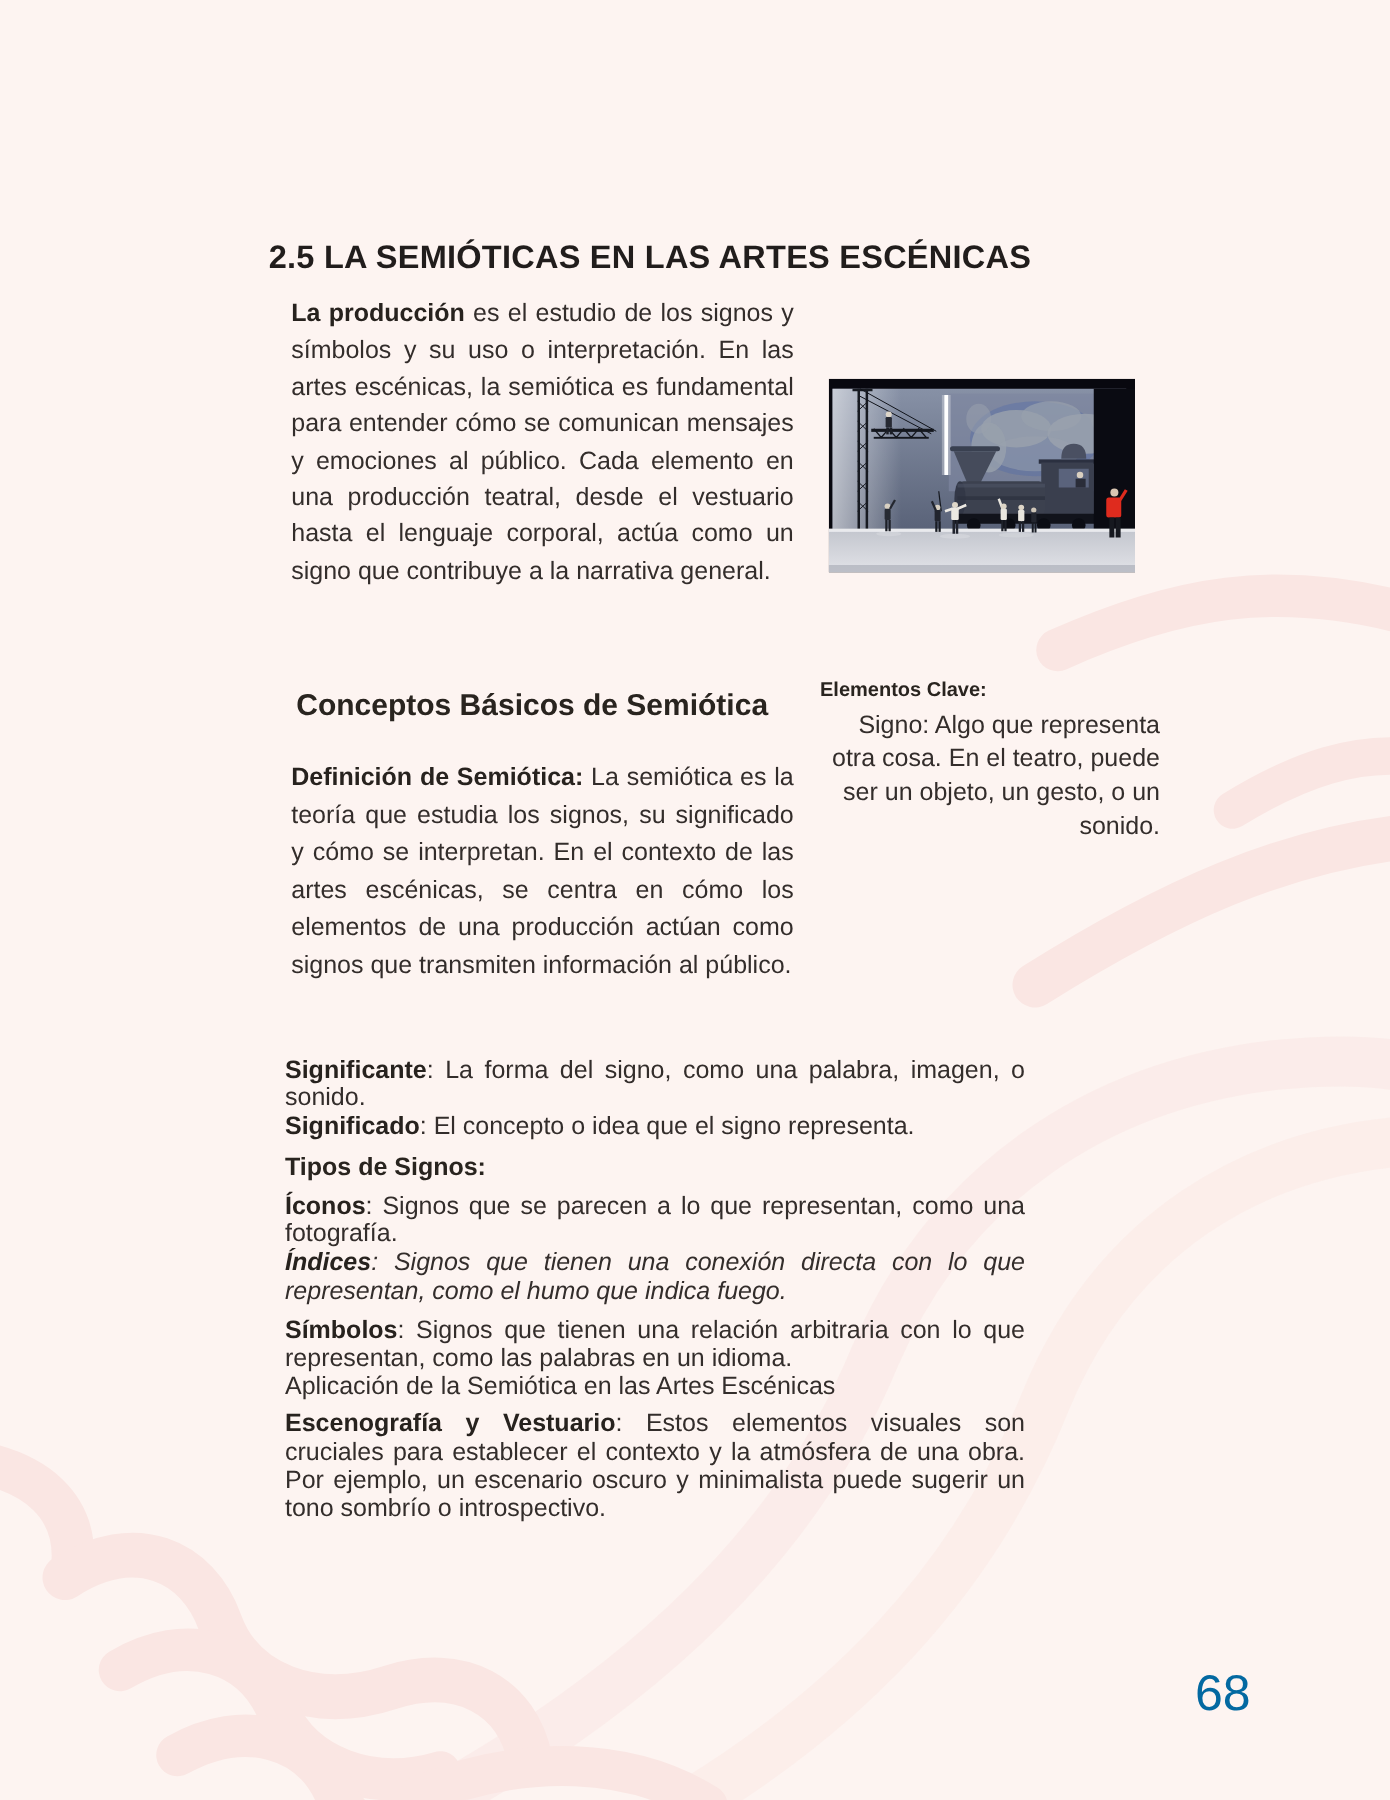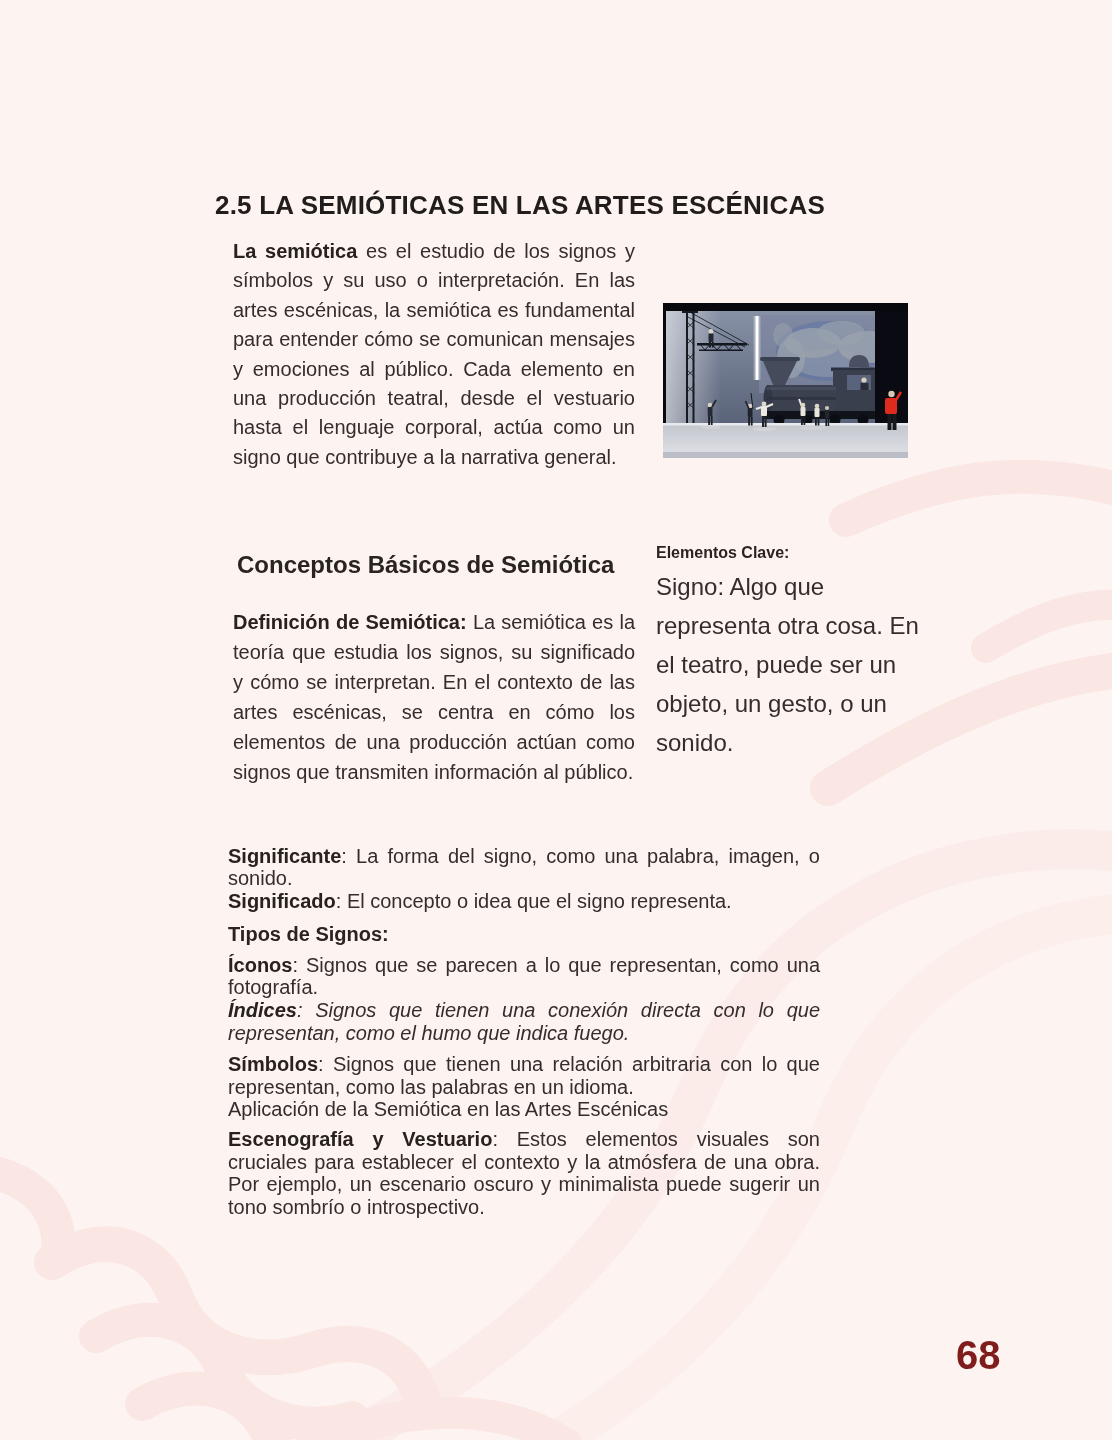--- a/index.html
+++ b/index.html
@@ -36,42 +36,42 @@
     margin: 0; font-size: 24px; font-weight: bold; color: #29241f;
     white-space: nowrap;
   }
   .key-elements {
     position: absolute; left: 656px; top: 538px; width: 272px;
   }
   .key-elements h3 {
     margin: 0; font-size: 16px; line-height: 29px; font-weight: bold; color: #29241f;
   }
   .key-elements p {
-    margin: 0; font-size: 24px; line-height: 39px;
+    margin: 0; font-size: 20px; line-height: 27px; text-align: right;
   }
   .definition-para {
     position: absolute; left: 233px; top: 607px; width: 402px;
     margin: 0; font-size: 20px; line-height: 30px;
     text-align: justify;
   }
   .details {
     position: absolute; left: 228px; top: 845px; width: 592px;
     font-size: 20px; line-height: 22.4px;
   }
   .details p { margin: 0; text-align: justify; }
   .details h3 { margin: 11px 0 0 0; font-size: 20px; line-height: 22.4px; font-weight: bold; color: #29241f; }
   .details .para-iconos       { margin-top: 8px; }
   .details .para-indices      { margin-top: 1px; font-style: italic; }
   .details .para-simbolos     { margin-top: 9px; }
   .details .para-escenografia { margin-top: 8px; }
   strong { font-weight: bold; color: #27221e; }
 
   .page-number {
     position: absolute; left: 956px; top: 1333px;
-    margin: 0; font-size: 40px; font-weight: bold; color: #7f1d1d;
+    margin: 0; font-size: 40px; font-weight: normal; color: #0369a1;
   }
 </style>
 </head>
 <body>
 
 <div class="page">
 
   <svg class="waves-svg" width="1112" height="1440" viewBox="0 0 1112 1440" aria-hidden="true">
     <g fill="none" stroke="#fae6e3" stroke-linecap="round">
       <path d="M 846 520 C 940 478, 1020 462, 1130 492" stroke-width="34"></path>
@@ -82,21 +82,21 @@
       <path d="M -28 1168 C 30 1176, 62 1206, 58 1252" stroke-width="34"></path>
       <path d="M 52 1262 C 108 1226, 158 1248, 176 1298 C 194 1348, 252 1370, 312 1350 C 368 1332, 414 1356, 424 1408" stroke-width="36"></path>
       <path d="M 96 1336 C 150 1304, 202 1322, 222 1368 C 242 1414, 298 1434, 352 1418" stroke-width="34"></path>
       <path d="M 142 1404 C 196 1374, 248 1390, 268 1434 C 280 1458, 296 1468, 312 1466" stroke-width="34"></path>
       <path d="M 336 1436 C 420 1402, 506 1406, 566 1444" stroke-width="32"></path>
     </g>
   </svg>
 
   <h1 class="page-title">2.5 LA SEMIÓTICAS EN LAS ARTES ESCÉNICAS</h1>
 
-  <p class="intro-para"><strong>La semiótica</strong><span> es el estudio de los signos y símbolos y su uso o interpretación. En las artes escénicas, la semiótica es fundamental para entender cómo se comunican mensajes y emociones al público. Cada elemento en una producción teatral, desde el vestuario hasta el lenguaje corporal, actúa como un signo que contribuye a la narrativa general.</span></p>
+  <p class="intro-para"><strong>La producción</strong><span> es el estudio de los signos y símbolos y su uso o interpretación. En las artes escénicas, la semiótica es fundamental para entender cómo se comunican mensajes y emociones al público. Cada elemento en una producción teatral, desde el vestuario hasta el lenguaje corporal, actúa como un signo que contribuye a la narrativa general.</span></p>
 
   <figure class="stage-photo">
     <svg width="245" height="155" viewBox="0 0 245 155" aria-hidden="true">
       <defs>
         <linearGradient id="bgGrad" x1="0" y1="0" x2="0" y2="1">
           <stop offset="0" stop-color="#8791a6"></stop>
             <stop offset="1" stop-color="#555e74"></stop>
         </linearGradient>
         <linearGradient id="leftLight" x1="0" y1="0" x2="1" y2="0">
           <stop offset="0" stop-color="#ffffff" stop-opacity="0.55"></stop>

